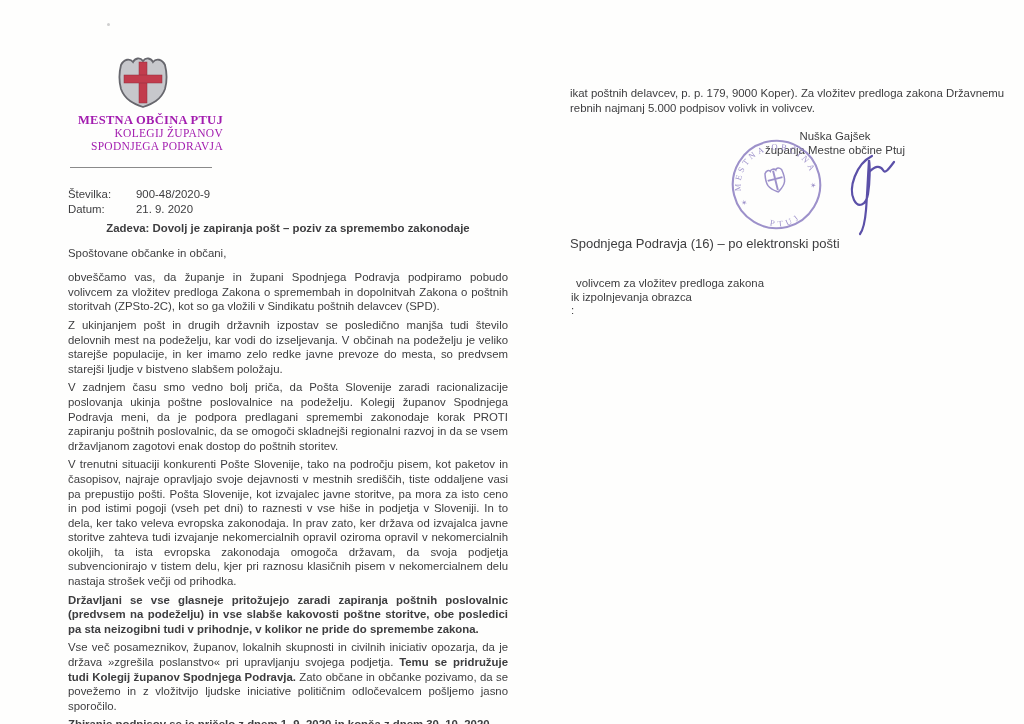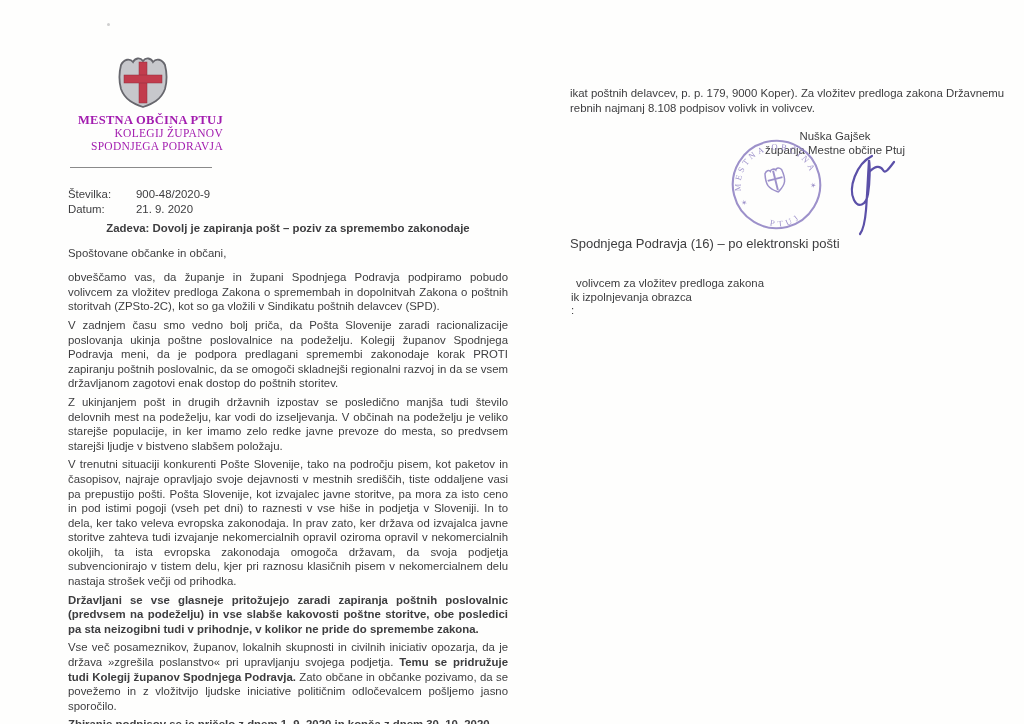--- a/index.html
+++ b/index.html
@@ -69,32 +69,32 @@
     <div class="meta-row">
       <span class="meta-label">Datum:</span>
       <span>21. 9. 2020</span>
     </div>
   </div>
 
   <div class="letter-body">
     <p class="subject">Zadeva: Dovolj je zapiranja pošt – poziv za spremembo zakonodaje</p>
     <p class="salutation">Spoštovane občanke in občani,</p>
     <p><span>obveščamo vas, </span><span class="u">da županje in župani Spodnjega Podravja</span><span> podpiramo pobudo volivcem za vložitev predloga Zakona o spremembah in dopolnitvah Zakona o poštnih storitvah (ZPSto-2C), kot so ga vložili v Sindikatu poštnih delavcev (SPD).</span></p>
+    <p>Z ukinjanjem pošt in drugih državnih izpostav se posledično manjša tudi število delovnih mest na podeželju, kar vodi do izseljevanja. V občinah na podeželju je veliko starejše populacije, in ker imamo zelo redke javne prevoze do mesta, so predvsem starejši ljudje v bistveno slabšem položaju.</p>
     <p>V zadnjem času smo vedno bolj priča, da Pošta Slovenije zaradi racionalizacije poslovanja ukinja poštne poslovalnice na podeželju. Kolegij županov Spodnjega Podravja meni, da je podpora predlagani spremembi zakonodaje korak PROTI zapiranju poštnih poslovalnic, da se omogoči skladnejši regionalni razvoj in da se vsem državljanom zagotovi enak dostop do poštnih storitev.</p>
-    <p>Z ukinjanjem pošt in drugih državnih izpostav se posledično manjša tudi število delovnih mest na podeželju, kar vodi do izseljevanja. V občinah na podeželju je veliko starejše populacije, in ker imamo zelo redke javne prevoze do mesta, so predvsem starejši ljudje v bistveno slabšem položaju.</p>
     <p>V trenutni situaciji konkurenti Pošte Slovenije, tako na področju pisem, kot paketov in časopisov, najraje opravljajo svoje dejavnosti v mestnih središčih, tiste oddaljene vasi pa prepustijo pošti. Pošta Slovenije, kot izvajalec javne storitve, pa mora za isto ceno in pod istimi pogoji (vseh pet dni) to raznesti v vse hiše in podjetja v Sloveniji. In to dela, ker tako veleva evropska zakonodaja. In prav zato, ker država od izvajalca javne storitve zahteva tudi izvajanje nekomercialnih opravil oziroma opravil v nekomercialnih okoljih, ta ista evropska zakonodaja omogoča državam, da svoja podjetja subvencionirajo v tistem delu, kjer pri raznosu klasičnih pisem v nekomercialnem delu nastaja strošek večji od prihodka.</p>
     <p class="b">Državljani se vse glasneje pritožujejo zaradi zapiranja poštnih poslovalnic (predvsem na podeželju) in vse slabše kakovosti poštne storitve, obe posledici pa sta neizogibni tudi v prihodnje, v kolikor ne pride do spremembe zakona.</p>
     <p><span>Vse več posameznikov, županov, lokalnih skupnosti in civilnih iniciativ opozarja, da je država »zgrešila poslanstvo« pri upravljanju svojega podjetja. </span><span class="b">Temu se pridružuje tudi Kolegij županov Spodnjega Podravja.</span><span> Zato občane in občanke pozivamo, da se povežemo in z vložitvijo ljudske iniciative političnim odločevalcem pošljemo jasno sporočilo.</span></p>
     <p class="zbiranje">Zbiranje podpisov se je pričelo z dnem 1. 9. 2020 in konča z dnem 30. 10. 2020.</p>
 
   </div>
 
   <div class="p2-top">
     <div>ikat poštnih delavcev, p. p. 179, 9000 Koper). Za vložitev predloga zakona Državnemu</div>
-    <div>rebnih najmanj 8.108 podpisov volivk in volivcev.</div>
+    <div>rebnih najmanj 5.000 podpisov volivk in volivcev.</div>
   </div>
 
   <div class="signer">
     <div>Nuška Gajšek</div>
     <div>županja Mestne občine Ptuj</div>
   </div>
 
   <svg class="stamp" width="95" height="95" viewBox="0 0 100 100">
     <defs>
       <path id="arcTop" d="M 13,60 A 38,38 0 1 1 87,60" fill="none"></path>

